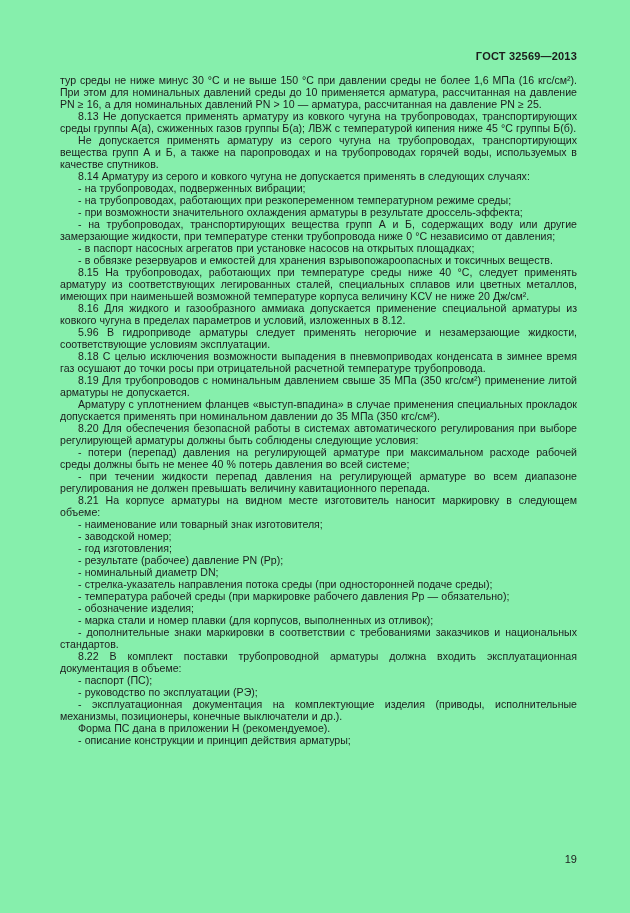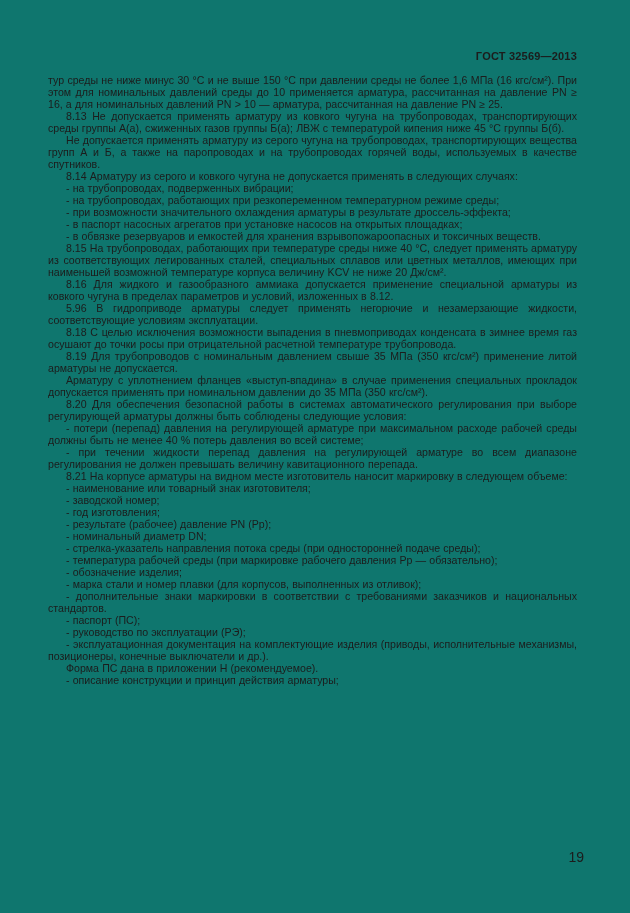--- a/index.html
+++ b/index.html
@@ -4,23 +4,23 @@
 <style>
   html, body {
     margin: 0;
     padding: 0;
     background: #ffffff;
   }
   .page {
     position: relative;
     width: 630px;
     height: 913px;
-    background: #0f766e;
+    background: #86efac;
     box-sizing: border-box;
-    padding: 50px 53px 0 48px;
+    padding: 50px 53px 0 60px;
     font-family: "Liberation Sans", sans-serif;
     color: #1c1c1c;
     overflow: hidden;
   }
   .doc-header {
     text-align: right;
     font-size: 11px;
     font-weight: bold;
     letter-spacing: 0.2px;
     margin-bottom: 12px;
@@ -31,40 +31,41 @@
     line-height: 12px;
     text-align: justify;
     word-spacing: 0.2px;
   }
   .doc-body p.indent {
     text-indent: 18px;
   }
   .doc-footer {
     position: absolute;
     bottom: 48px;
-    right: 46px;
-    font-size: 14px;
+    right: 53px;
+    font-size: 11px;
     color: #1c1c1c;
   }
 </style>
 </head>
 <body>
 
 <div class="page">
   <div class="doc-header">
     <span>ГОСТ 32569—2013</span>
   </div>
   <div class="doc-body" id="doc-body">
       <p class="">тур среды не ниже минус 30 °С и не выше 150 °С при давлении среды не более 1,6 МПа (16 кгс/см²). При этом для номинальных давлений среды до 10 применяется арматура, рассчитанная на давление PN ≥ 16, а для номинальных давлений PN &gt; 10 — арматура, рассчитанная на давление PN ≥ 25.</p>
       <p class="indent">8.13 Не допускается применять арматуру из ковкого чугуна на трубопроводах, транспортирующих среды группы А(а), сжиженных газов группы Б(а); ЛВЖ с температурой кипения ниже 45 °С группы Б(б).</p>
       <p class="indent">Не допускается применять арматуру из серого чугуна на трубопроводах, транспортирующих вещества групп А и Б, а также на паропроводах и на трубопроводах горячей воды, используемых в качестве спутников.</p>
       <p class="indent">8.14 Арматуру из серого и ковкого чугуна не допускается применять в следующих случаях:</p>
       <p class="indent">- на трубопроводах, подверженных вибрации;</p>
       <p class="indent">- на трубопроводах, работающих при резкопеременном температурном режиме среды;</p>
       <p class="indent">- при возможности значительного охлаждения арматуры в результате дроссель-эффекта;</p>
+      <p class="indent">- на трубопроводах, транспортирующих вещества групп А и Б, содержащих воду или другие замерзающие жидкости, при температуре стенки трубопровода ниже 0 °С независимо от давления;</p>
       <p class="indent">- в паспорт насосных агрегатов при установке насосов на открытых площадках;</p>
       <p class="indent">- в обвязке резервуаров и емкостей для хранения взрывопожароопасных и токсичных веществ.</p>
       <p class="indent">8.15 На трубопроводах, работающих при температуре среды ниже 40 °С, следует применять арматуру из соответствующих легированных сталей, специальных сплавов или цветных металлов, имеющих при наименьшей возможной температуре корпуса величину KCV не ниже 20 Дж/см².</p>
       <p class="indent">8.16 Для жидкого и газообразного аммиака допускается применение специальной арматуры из ковкого чугуна в пределах параметров и условий, изложенных в 8.12.</p>
       <p class="indent">5.96 В гидроприводе арматуры следует применять негорючие и незамерзающие жидкости, соответствующие условиям эксплуатации.</p>
       <p class="indent">8.18 С целью исключения возможности выпадения в пневмоприводах конденсата в зимнее время газ осушают до точки росы при отрицательной расчетной температуре трубопровода.</p>
       <p class="indent">8.19 Для трубопроводов с номинальным давлением свыше 35 МПа (350 кгс/см²) применение литой арматуры не допускается.</p>
       <p class="indent">Арматуру с уплотнением фланцев «выступ-впадина» в случае применения специальных прокладок допускается применять при номинальном давлении до 35 МПа (350 кгс/см²).</p>
       <p class="indent">8.20 Для обеспечения безопасной работы в системах автоматического регулирования при выборе регулирующей арматуры должны быть соблюдены следующие условия:</p>
       <p class="indent">- потери (перепад) давления на регулирующей арматуре при максимальном расходе рабочей среды должны быть не менее 40 % потерь давления во всей системе;</p>
@@ -73,20 +74,21 @@
       <p class="indent">- наименование или товарный знак изготовителя;</p>
       <p class="indent">- заводской номер;</p>
       <p class="indent">- год изготовления;</p>
       <p class="indent">- результате (рабочее) давление PN (Pр);</p>
       <p class="indent">- номинальный диаметр DN;</p>
       <p class="indent">- стрелка-указатель направления потока среды (при односторонней подаче среды);</p>
       <p class="indent">- температура рабочей среды (при маркировке рабочего давления Pр — обязательно);</p>
       <p class="indent">- обозначение изделия;</p>
       <p class="indent">- марка стали и номер плавки (для корпусов, выполненных из отливок);</p>
       <p class="indent">- дополнительные знаки маркировки в соответствии с требованиями заказчиков и национальных стандартов.</p>
+      <p class="indent">8.22 В комплект поставки трубопроводной арматуры должна входить эксплуатационная документация в объеме:</p>
       <p class="indent">- паспорт (ПС);</p>
       <p class="indent">- руководство по эксплуатации (РЭ);</p>
       <p class="indent">- эксплуатационная документация на комплектующие изделия (приводы, исполнительные механизмы, позиционеры, конечные выключатели и др.).</p>
       <p class="indent">Форма ПС дана в приложении Н (рекомендуемое).</p>
       <p class="indent">- описание конструкции и принцип действия арматуры;</p>
     </div>
   <div class="doc-footer">
     <span>19</span>
   </div>
 </div>

